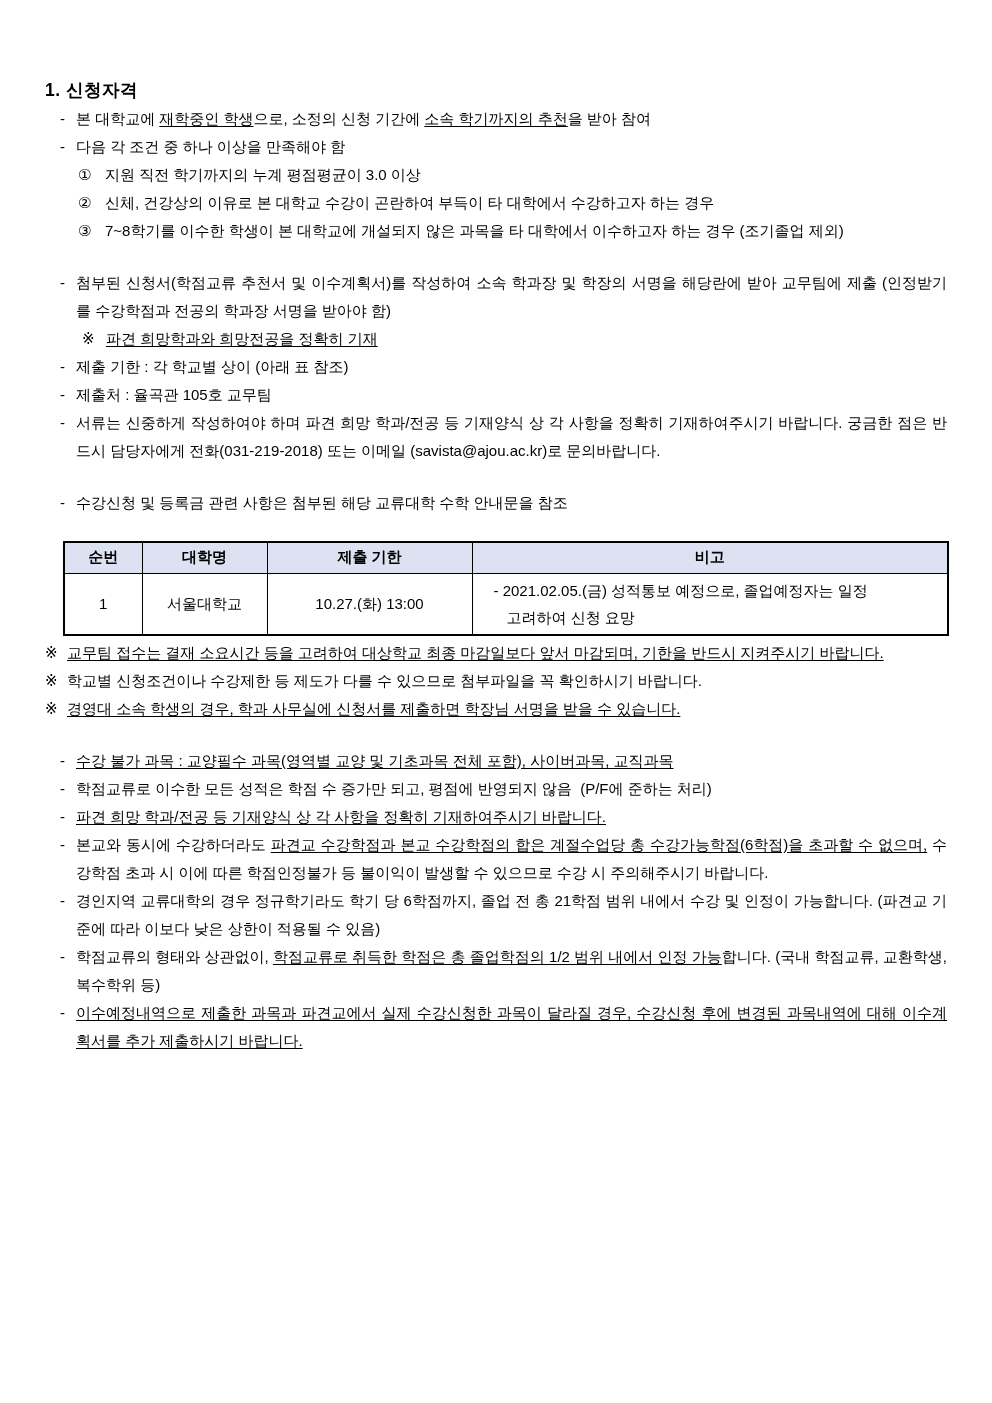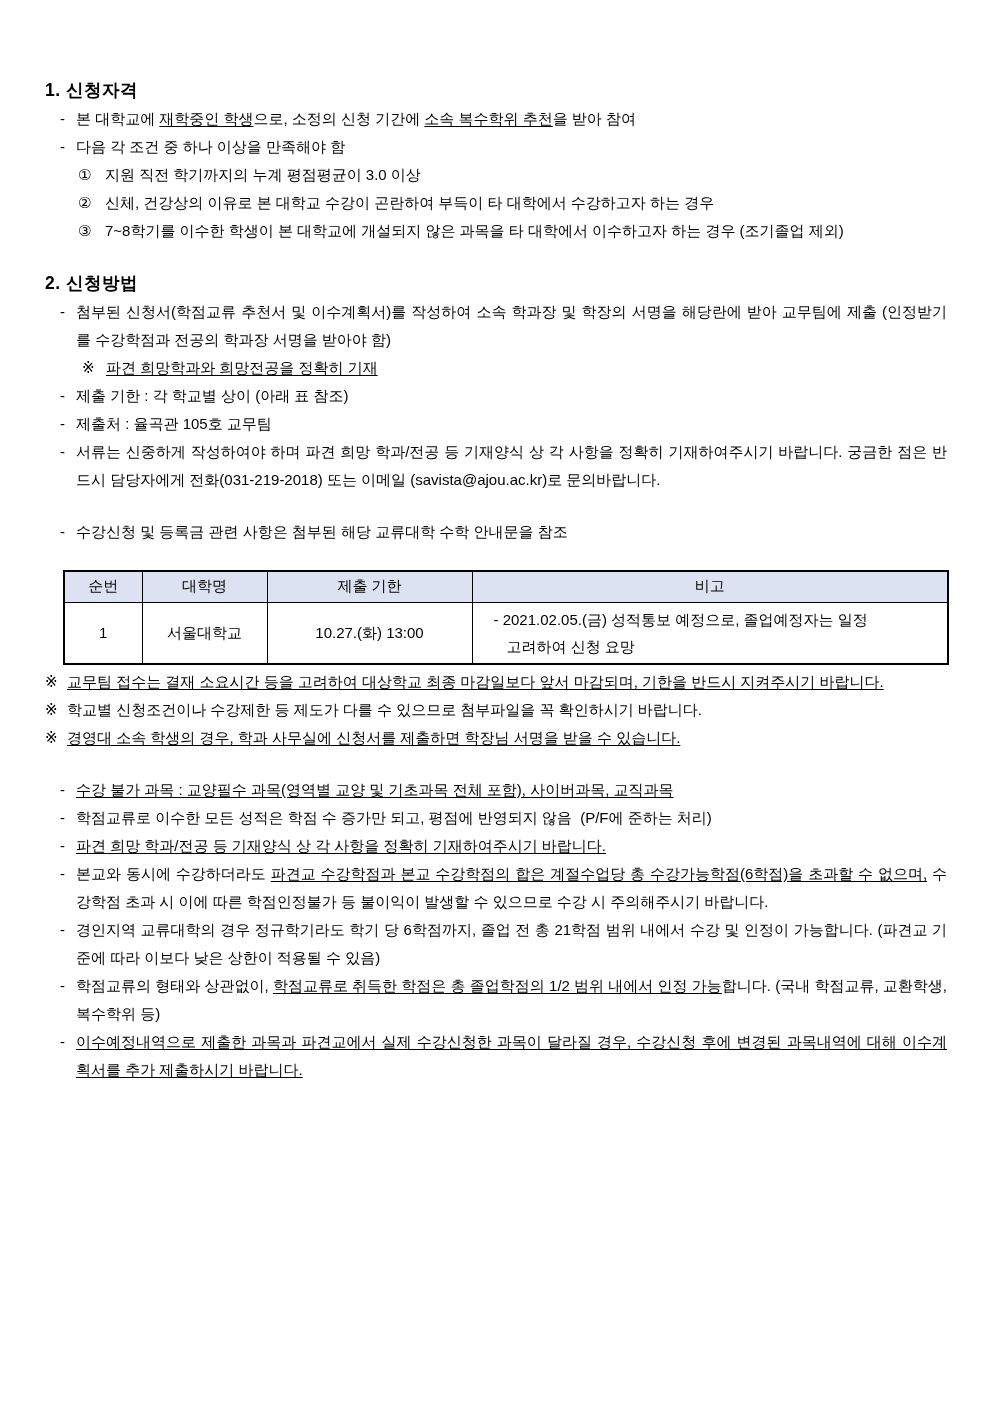--- a/index.html
+++ b/index.html
@@ -39,62 +39,61 @@
   .b { font-weight:normal; }
   .u { text-decoration:underline; text-underline-offset:2px; }
   table {
     border-collapse:collapse; table-layout:fixed;
     width:884px; margin:4px 0 3px 18px;
     border:2px solid #000;
   }
   th {
     background:var(--th-bg,#dce2f1);
     border:1px solid #000;
-    font-size:15px; font-weight:normal;
+    font-size:15px; font-weight:bold;
     height:31px; text-align:center; vertical-align:middle;
   }
   td {
     border:1px solid #000;
     font-size:15px; text-align:center; vertical-align:middle;
     padding:3px 6px; line-height:27px;
   }
   td.remark { text-align:left; padding-left:21px; }
   .cell-line { line-height:27px; }
   .cell-line.cont { padding-left:13px; }
 </style>
 </head>
 <body>
 
 <div class="page">
   <div id="doc-root">
       <section class="doc-section">
         <h2 class="sec-heading">1. 신청자격</h2>
         <div class="line lvl1">
           <span class="marker">-</span>
-          <span class="txt"><span>본 대학교에 </span><span class="b u">재학중인 학생</span><span>으로, 소정의 신청 기간에 </span><span class="b u">소속 복수학위 추천</span><span>을 받아 참여</span></span>
+          <span class="txt"><span>본 대학교에 </span><span class="b u">재학중인 학생</span><span>으로, 소정의 신청 기간에 </span><span class="b u">소속 학기까지의 추천</span><span>을 받아 참여</span></span>
         </div>
         <div class="line lvl1">
           <span class="marker">-</span>
           <span class="txt"><span>다음 각 조건 중 하나 이상을 만족해야 함</span></span>
         </div>
         <div class="line lvl2">
           <span class="marker">①</span>
           <span class="txt"><span>지원 직전 학기까지의 누계 평점평균이 3.0 이상</span></span>
         </div>
         <div class="line lvl2">
           <span class="marker">②</span>
           <span class="txt"><span>신체, 건강상의 이유로 본 대학교 수강이 곤란하여 부득이 타 대학에서 수강하고자 하는 경우</span></span>
         </div>
         <div class="line lvl2">
           <span class="marker">③</span>
           <span class="txt"><span>7~8학기를 이수한 학생이 본 대학교에 개설되지 않은 과목을 타 대학에서 이수하고자 하는 경우 (조기졸업 제외)</span></span>
         </div>
       </section>
       <section class="doc-section">
-        <h2 class="sec-heading">2. 신청방법</h2>
         <div class="line lvl1">
           <span class="marker">-</span>
           <span class="txt"><span>첨부된 신청서(학점교류 추천서 및 이수계획서)를 작성하여 소속 학과장 및 학장의 서명을 해당란에 받아 교무팀에 제출 (인정받기를 수강학점과 전공의 학과장 서명을 받아야 함)</span></span>
         </div>
         <div class="line lvl2b">
           <span class="marker">※</span>
           <span class="txt"><span class="b u">파견 희망학과와 희망전공을 정확히 기재</span></span>
         </div>
         <div class="line lvl1">
           <span class="marker">-</span>

